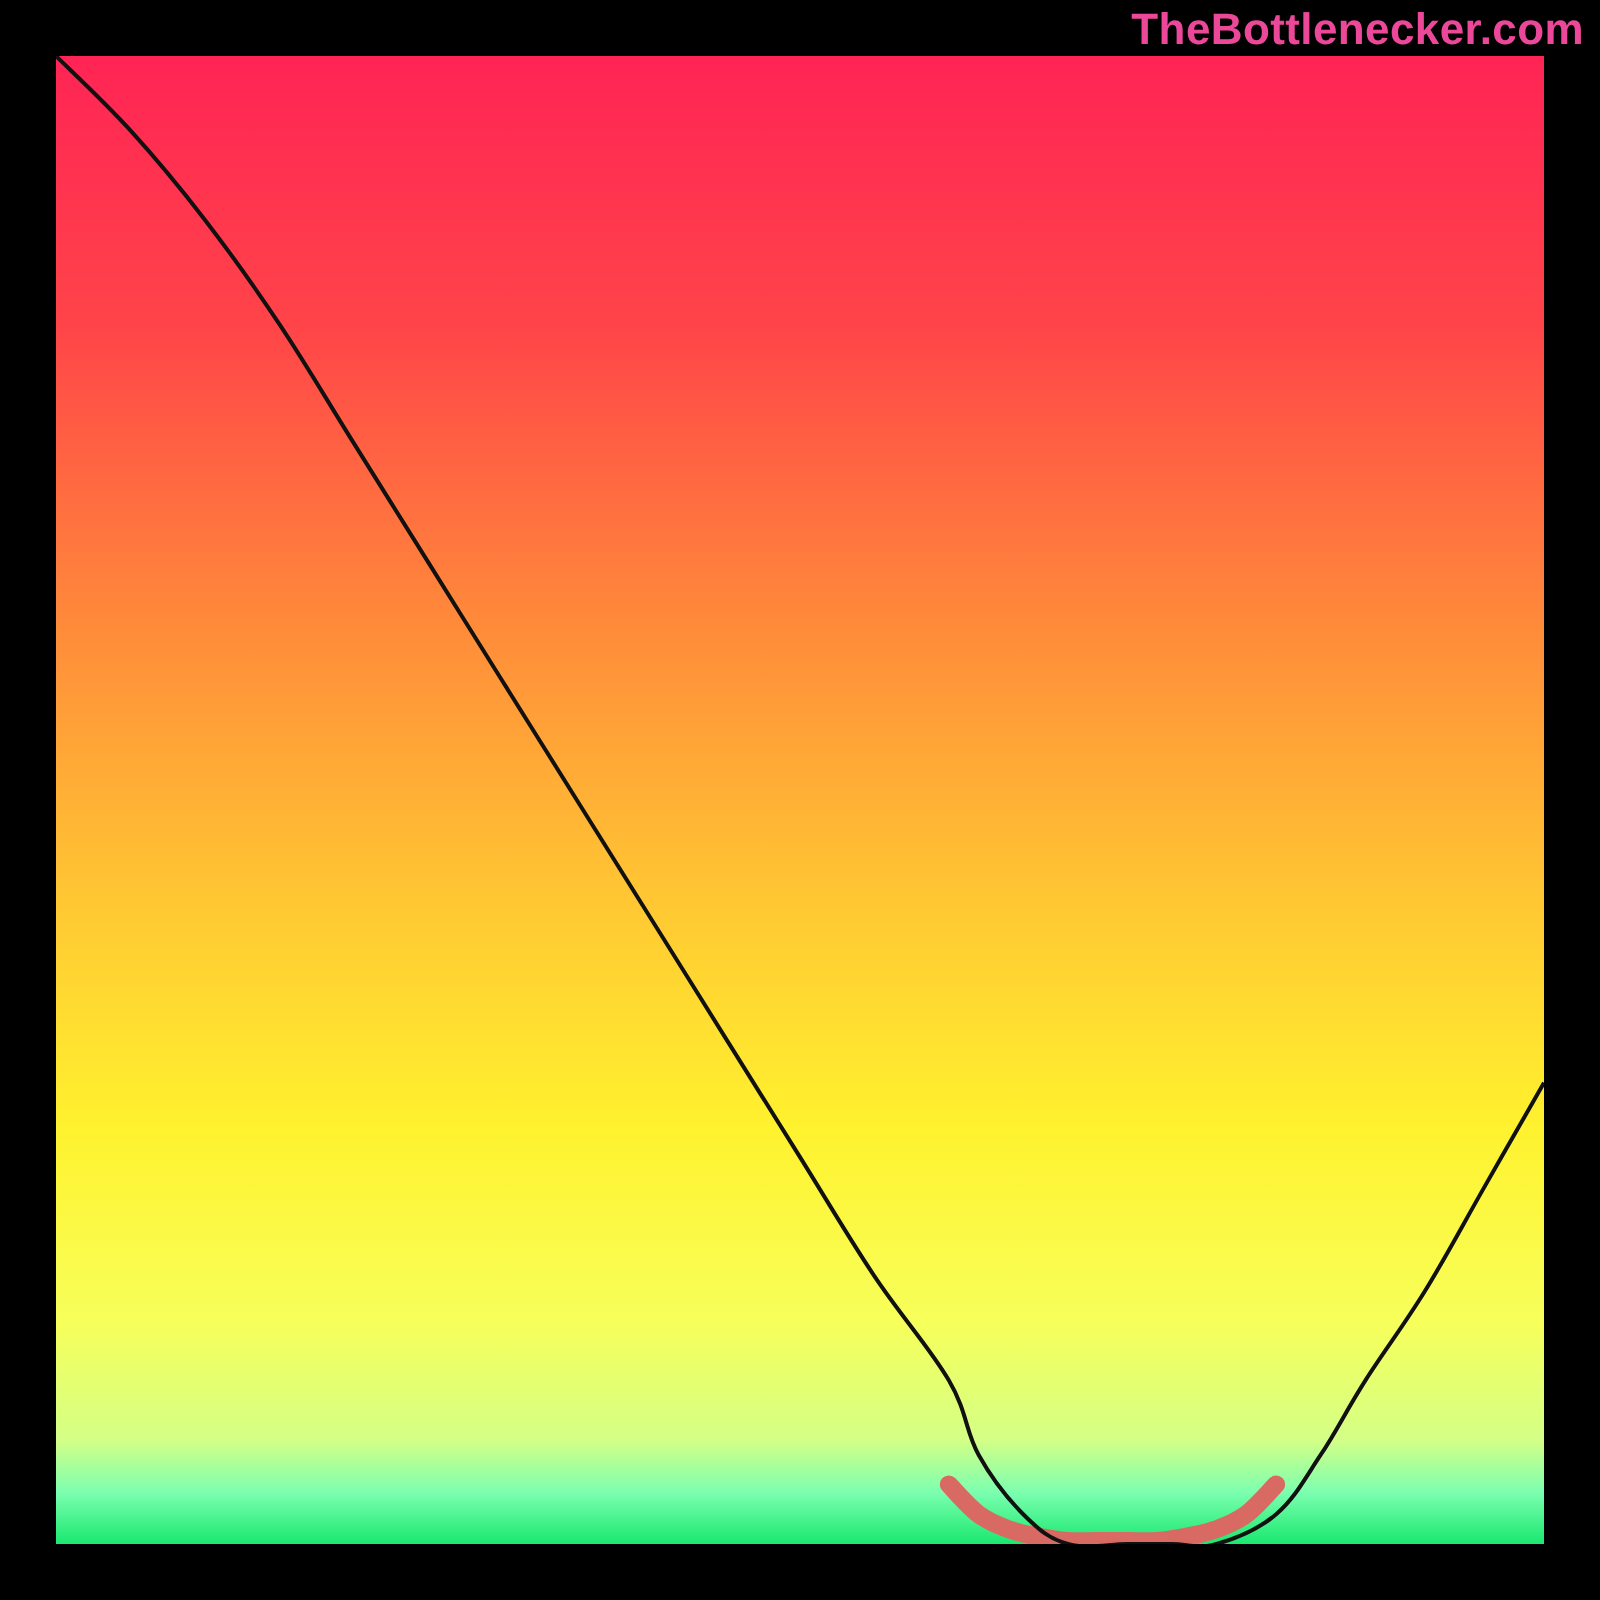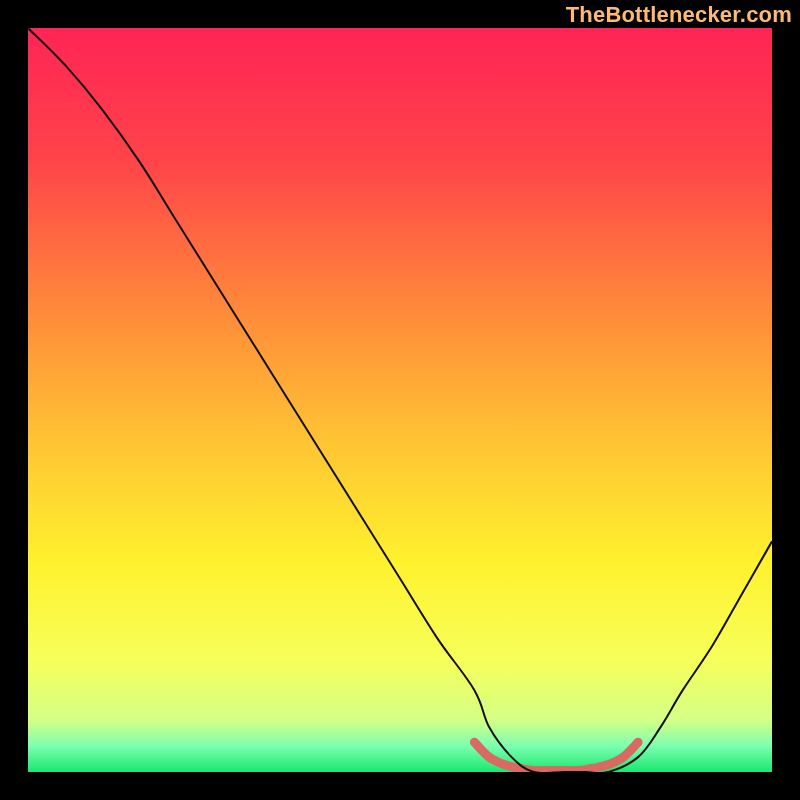--- a/index.html
+++ b/index.html
@@ -16,21 +16,21 @@
     left: 28px;
     top: 28px;
     width: 744px;
     height: 744px;
     background: #000;
   }
   .watermark {
     position: absolute;
     top: 2px;
     right: 8px;
-    color: #fdba74;
+    color: #ec4899;
     font-size: 22px;
     font-weight: 600;
     letter-spacing: 0.2px;
   }
   svg {
     position: absolute;
     left: 0;
     top: 0;
   }
 </style>

